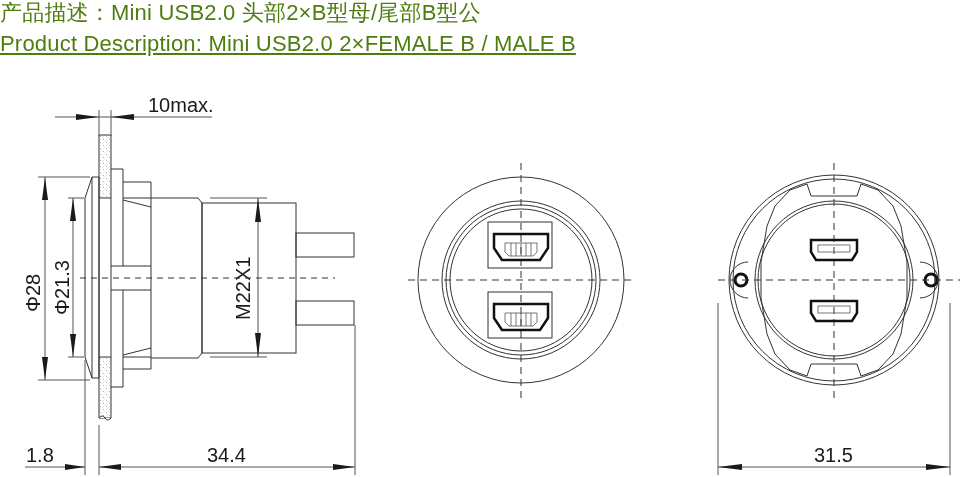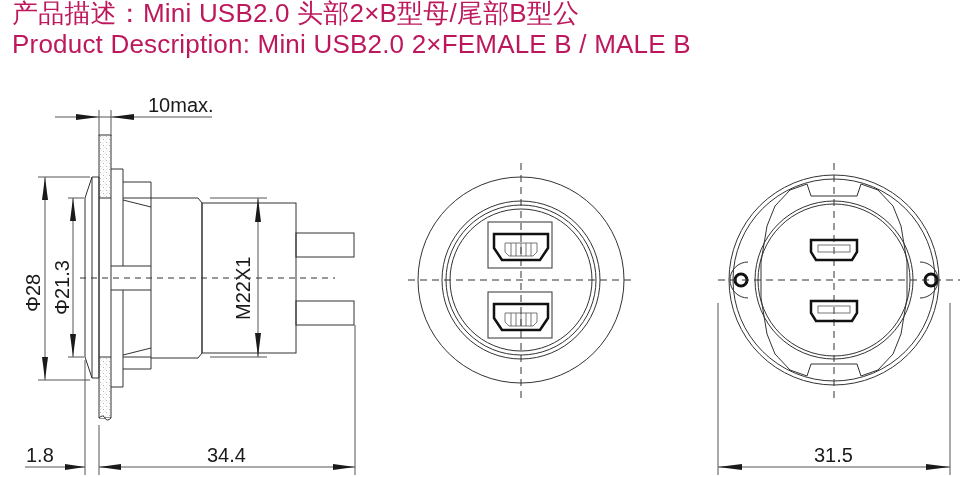--- a/index.html
+++ b/index.html
@@ -1,21 +1,21 @@
 <!DOCTYPE html>
 <html><head>
   <meta charset="utf-8">
   <style>
     html, body { margin: 0; padding: 0; background: #ffffff; }
     body { width: 960px; height: 477px; position: relative; overflow: hidden;
            font-family: "Liberation Sans", "DejaVu Sans", sans-serif; color: #1a1a1a; }
-    .title { position: absolute; left: 12px; font-size: 26px; line-height: 26px;
-             white-space: nowrap; letter-spacing: 0.2px; color: #be185d; }
+    .title { position: absolute; left: 0; font-size: 22px; line-height: 26px;
+             white-space: nowrap; letter-spacing: 0.2px; color: #4d7c0f; }
     .title-cn { top: 0px; }
-    .title-en { top: 31px; }
+    .title-en { top: 31px; text-decoration: underline; }
     svg.drawing { position: absolute; left: 0; top: 0; }
     .dim-text { font-family: "Liberation Sans", "DejaVu Sans", sans-serif; font-size: 20px; fill: #1a1a1a; }
   </style>
 </head>
 <body>
 
 <div class="title title-cn">产品描述：Mini USB2.0 头部2×B型母/尾部B型公</div>
 <div class="title title-en">Product Description: Mini USB2.0 2×FEMALE B / MALE B</div>
 
 <svg class="drawing" width="960" height="477" viewBox="0 0 960 477" xmlns="http://www.w3.org/2000/svg">

